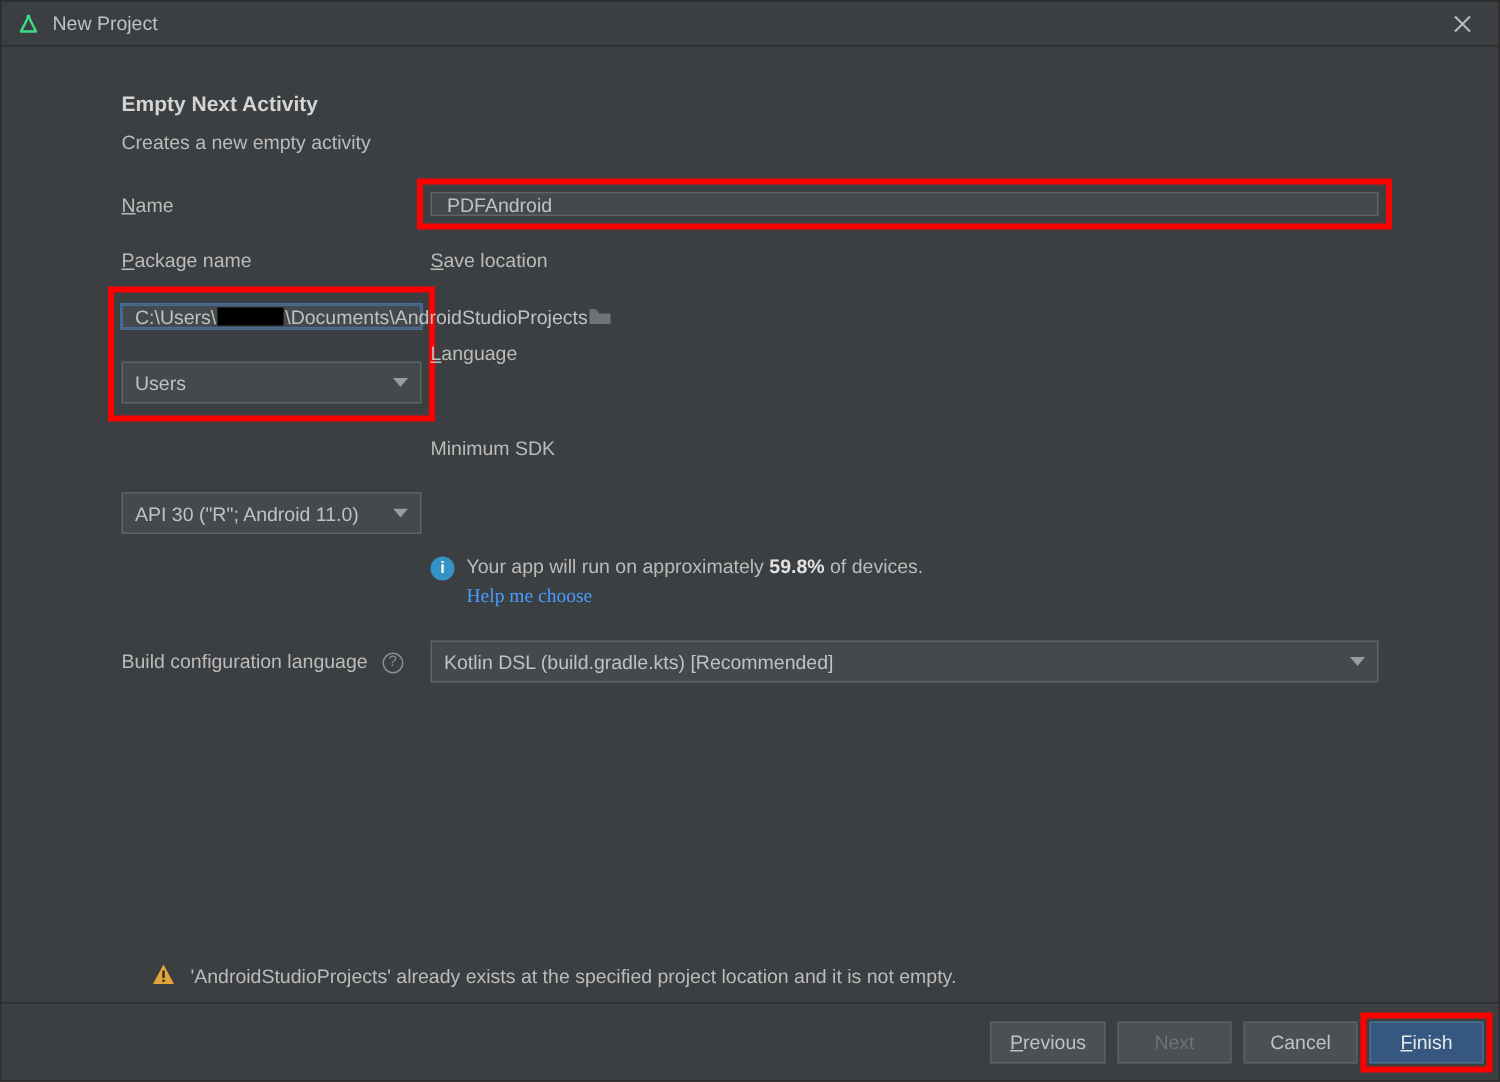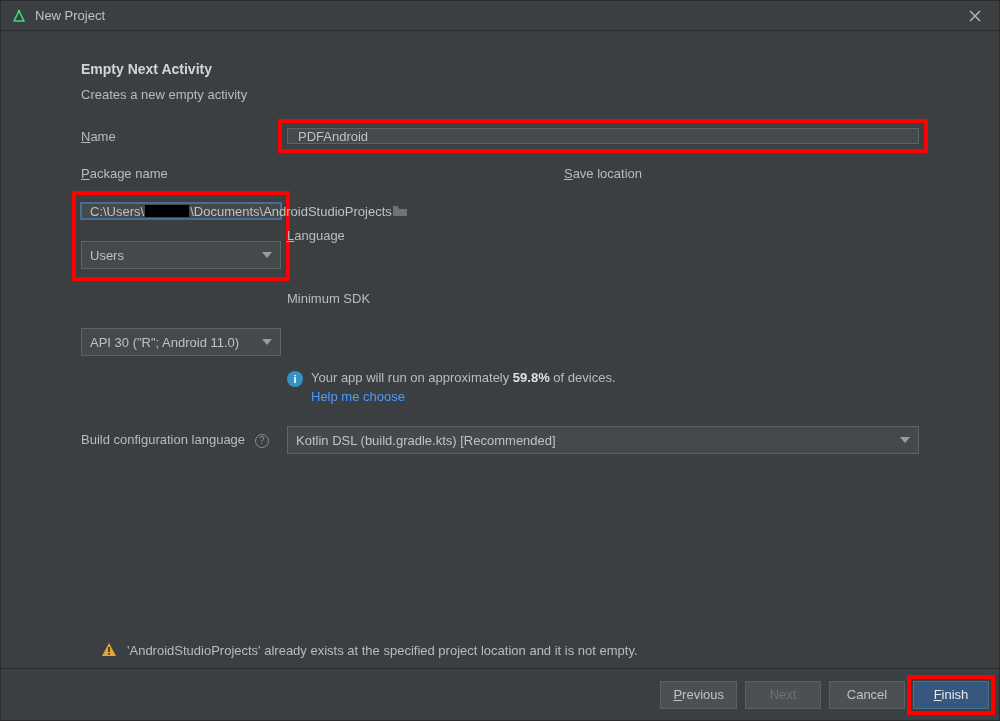--- a/index.html
+++ b/index.html
@@ -152,20 +152,21 @@
     display: flex; align-items: center; justify-content: center;
     flex-shrink: 0;
     margin-top: 1px;
   }
   .info-text { color: var(--fg); }
   .info-text b { color: #e0e0e0; }
   .help-link {
     color: var(--link);
     margin-top: 4px;
     display: block;
+    font-family: Liberation Serif, serif;
   }
   .help-icon {
     width: 14px; height: 14px;
     border: 1px solid var(--fg-dim);
     border-radius: 50%;
     display: inline-flex; align-items: center; justify-content: center;
     font-size: 10px;
     color: var(--fg-dim);
     margin-left: 6px;
     vertical-align: middle;
@@ -248,21 +249,21 @@
 
       <div class="form-label"><u>N</u>ame</div>
       <div class="highlight-wrap">
         <div class="input-like">
           <input class="input-text" value="PDFAndroid" style="">
         </div>
       </div>
 
       <div class="form-label"><u>P</u>ackage name</div>
 
-      <div class="form-label" style="grid-row:span 1;text-align:center;"><u>S</u>ave location</div>
+      <div class="form-label" style="grid-row:span 1;"><u>S</u>ave location</div>
       <div class="highlight-box" style="grid-row:span 1;">
         <div class="input-like input-focus">
           <span style="display:flex;align-items:center;">
             <span>C:\Users\</span>
               <span class="redacted"></span>
               <span>\Documents\AndroidStudioProjects</span>
           </span>
           <span style="flex:1"></span>
           <span class="folder-icon">
             <svg width="16" height="14" viewBox="0 0 16 14">

